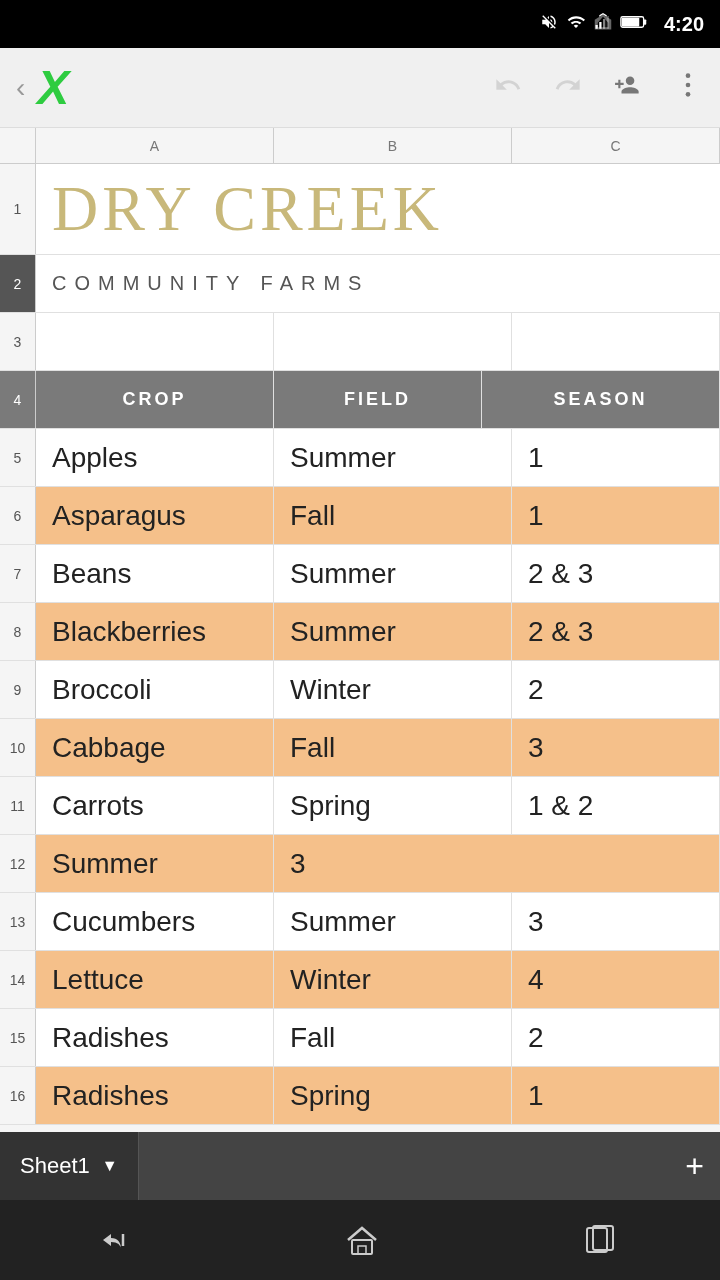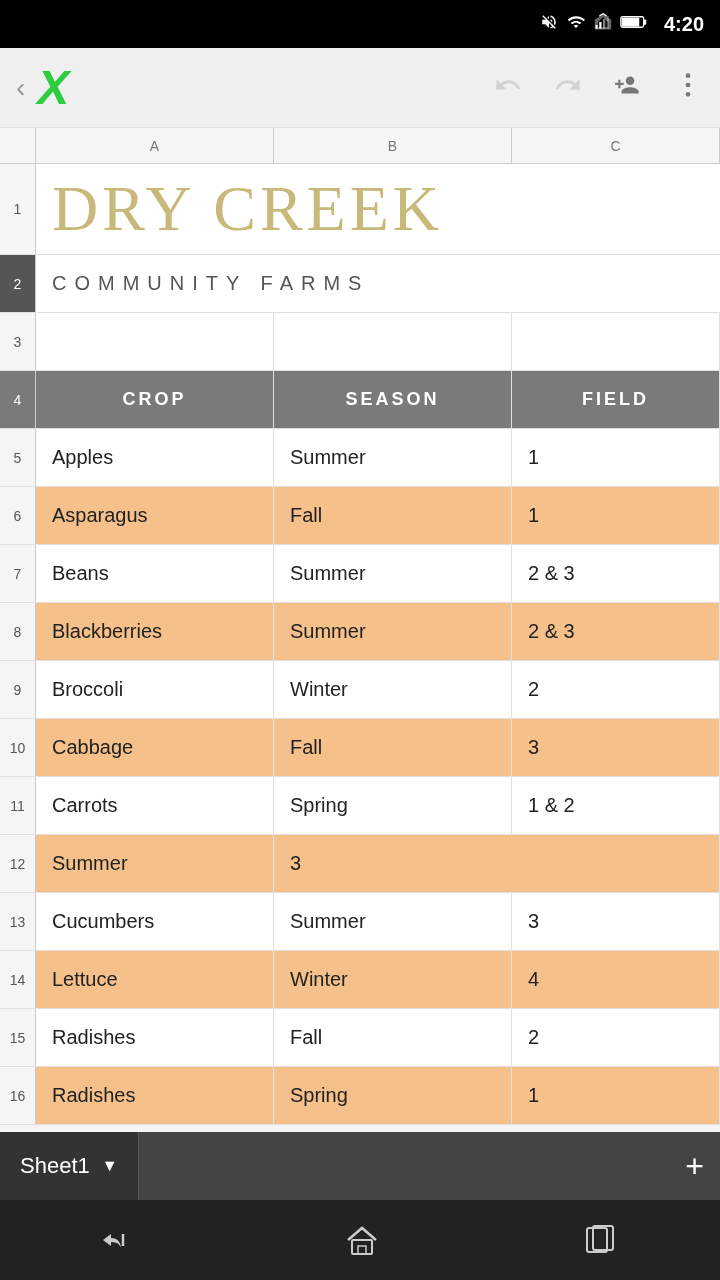--- a/index.html
+++ b/index.html
@@ -126,21 +126,21 @@
     }
     .row-num.active-row {
       background: #555;
       color: #fff;
     }
     .cell {
       display: flex;
       align-items: center;
       padding: 0 16px;
       border-right: 1px solid #e0e0e0;
-      font-size: 20px;
+      font-size: 28px;
       color: #222;
     }
     .cell-a { width: 238px; min-width: 238px; }
     .cell-b { width: 238px; min-width: 238px; }
     .cell-c { flex: 1; }
 
     
     .title-row-1 {
       min-height: 72px;
       border-bottom: 1px solid #e0e0e0;
@@ -342,22 +342,22 @@
   <div class="sheet-row row-empty">
     <div class="row-num">3</div>
     <div class="cell cell-a"></div>
     <div class="cell cell-b"></div>
     <div class="cell cell-c"></div>
   </div>
 
   <div class="sheet-row header-row">
     <div class="row-num" style="background:#7a7a7a;color:#fff;">4</div>
     <div class="cell cell-a">CROP</div>
+    <div class="cell cell-c">FIELD</div>
     <div class="cell cell-b">SEASON</div>
-    <div class="cell cell-c">FIELD</div>
   </div>
 
   <div id="data-rows">
       <div class="sheet-row white-row" style="">
       <div class="row-num">5</div>
       <div class="cell cell-a">Apples</div>
       <div class="cell cell-b">Summer</div>
       <div class="cell cell-c">1</div>
     </div>
       <div class="sheet-row orange-row" style="">

